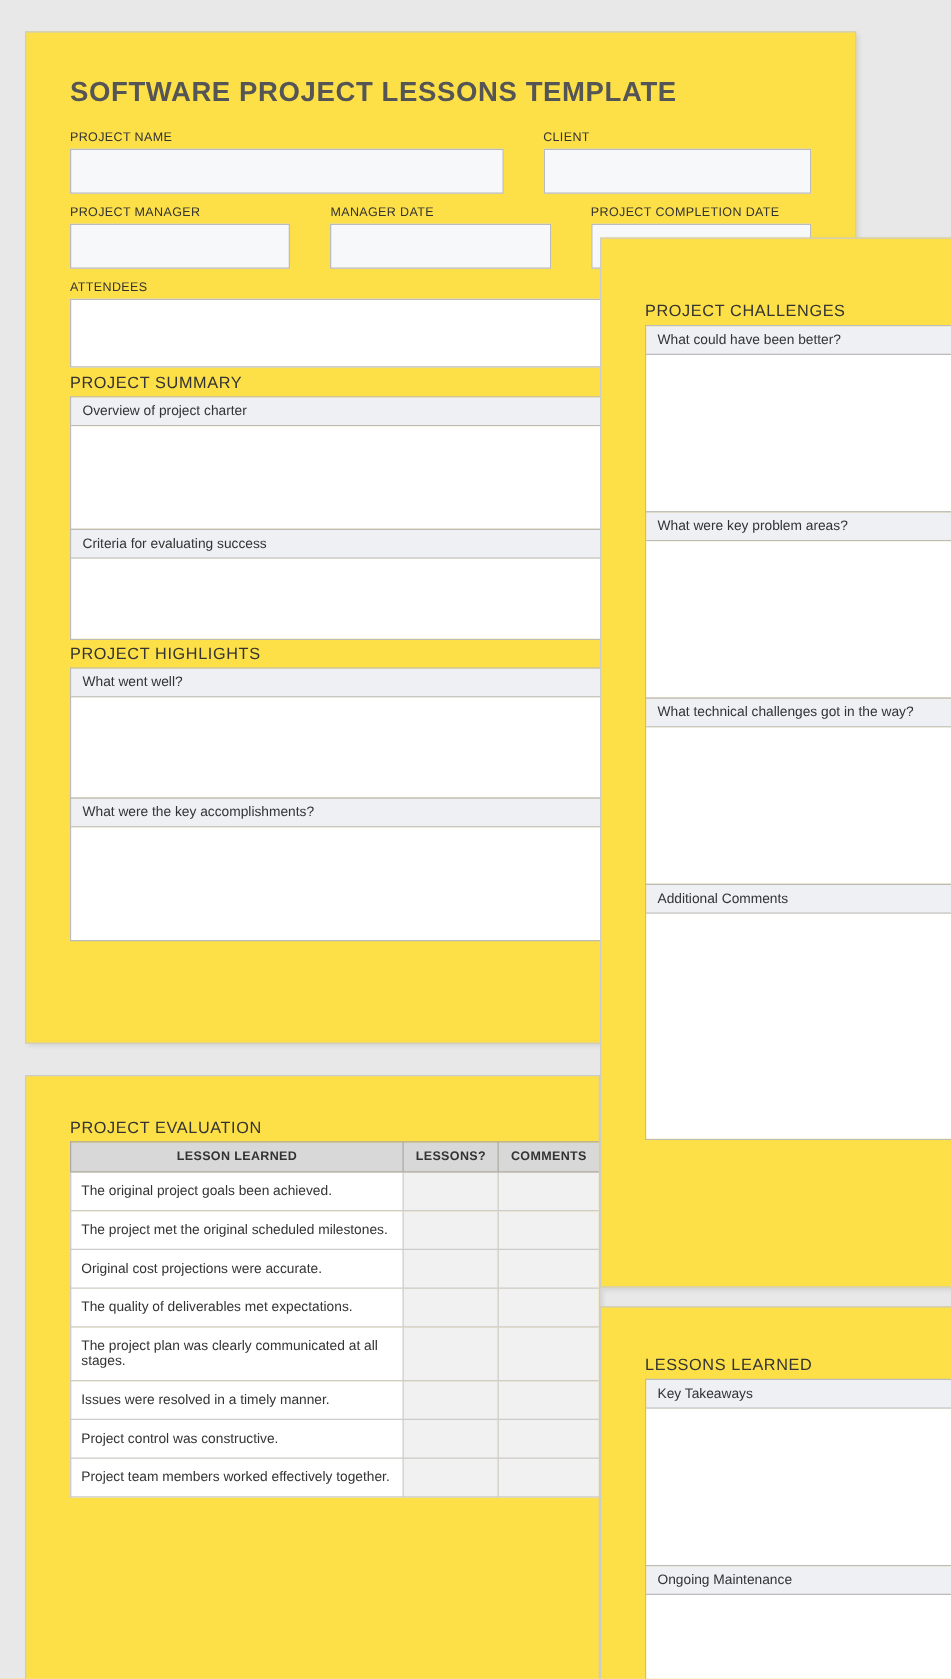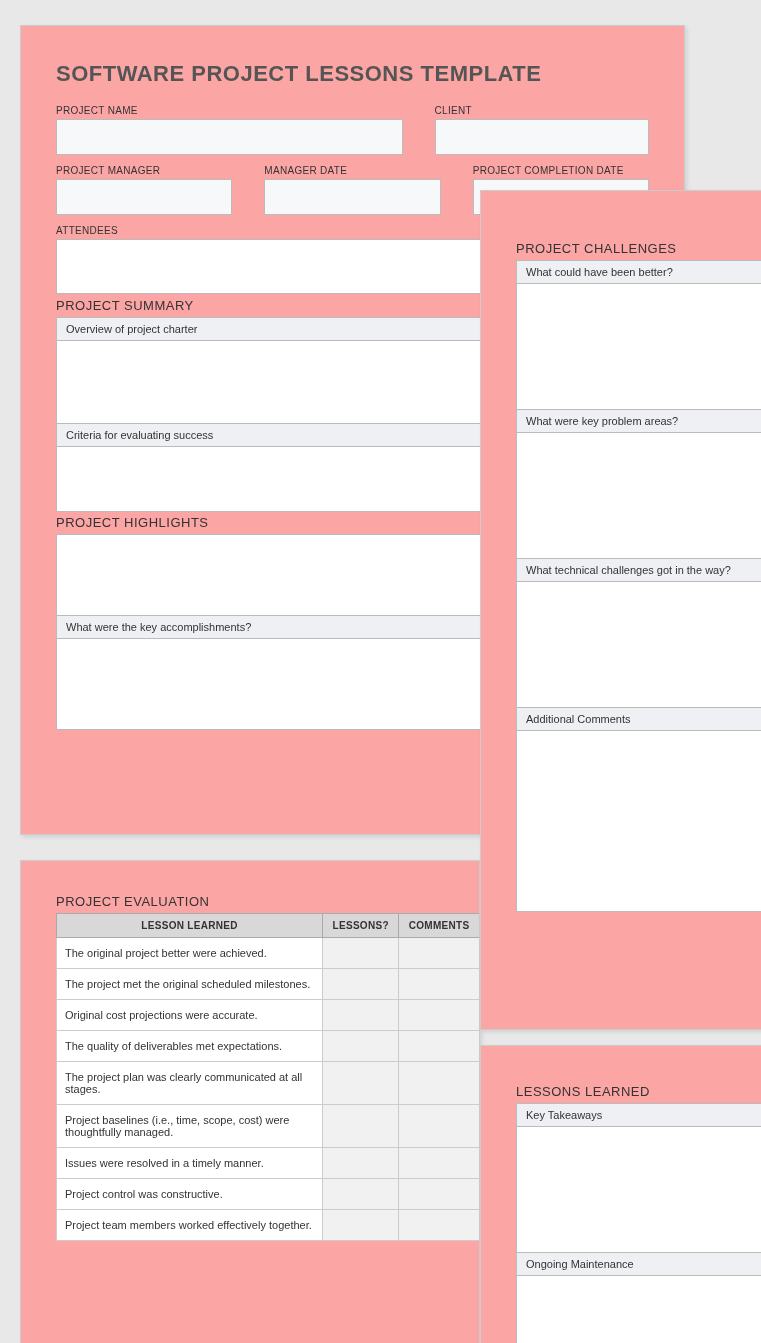--- a/index.html
+++ b/index.html
@@ -10,21 +10,21 @@
     font-family: "Century Gothic", "Avant Garde", Futura, sans-serif;
     font-size: 11px;
     color: #333;
     width: 761px;
     height: 1343px;
     overflow: hidden;
     position: relative;
   }
   .page {
     position: absolute;
-    background: #fca5a5;
+    background: #fde047;
     border: 1px solid #ccc;
     box-shadow: 2px 2px 4px rgba(0,0,0,0.1);
   }
   
   .page1 {
     left: 20px;
     top: 25px;
     width: 665px;
     height: 810px;
     padding: 35px 35px 20px 35px;
@@ -190,20 +190,21 @@
     <div class="sub-header">Overview of project charter</div>
     <div class="sub-body h-82"></div>
   </div>
   <div class="sub-group">
     <div class="sub-header">Criteria for evaluating success</div>
     <div class="sub-body h-64"></div>
   </div>
 
   <div class="section-title">PROJECT HIGHLIGHTS</div>
   <div class="sub-group">
+    <div class="sub-header">What went well?</div>
     <div class="sub-body h-80"></div>
   </div>
   <div class="sub-group">
     <div class="sub-header">What were the key accomplishments?</div>
     <div class="sub-body h-90"></div>
   </div>
 </div>
 
 <div class="page page2">
   <div class="section-title">PROJECT CHALLENGES</div>
@@ -230,46 +231,41 @@
   <table class="eval-table">
     <thead>
       <tr>
         <th>LESSON LEARNED</th>
         <th>LESSONS?</th>
         <th>COMMENTS</th>
       </tr>
     </thead>
     <tbody>
       <tr>
-          <td>The original project better were achieved.</td>
+          <td>The original project goals been achieved.</td>
           <td></td>
           <td></td>
         </tr>
       <tr>
           <td>The project met the original scheduled milestones.</td>
           <td></td>
           <td></td>
         </tr>
       <tr>
           <td>Original cost projections were accurate.</td>
           <td></td>
           <td></td>
         </tr>
       <tr>
           <td>The quality of deliverables met expectations.</td>
           <td></td>
           <td></td>
         </tr>
       <tr>
           <td>The project plan was clearly communicated at all stages.</td>
-          <td></td>
-          <td></td>
-        </tr>
-      <tr>
-          <td>Project baselines (i.e., time, scope, cost) were thoughtfully managed.</td>
           <td></td>
           <td></td>
         </tr>
       <tr>
           <td>Issues were resolved in a timely manner.</td>
           <td></td>
           <td></td>
         </tr>
       <tr>
           <td>Project control was constructive.</td>

